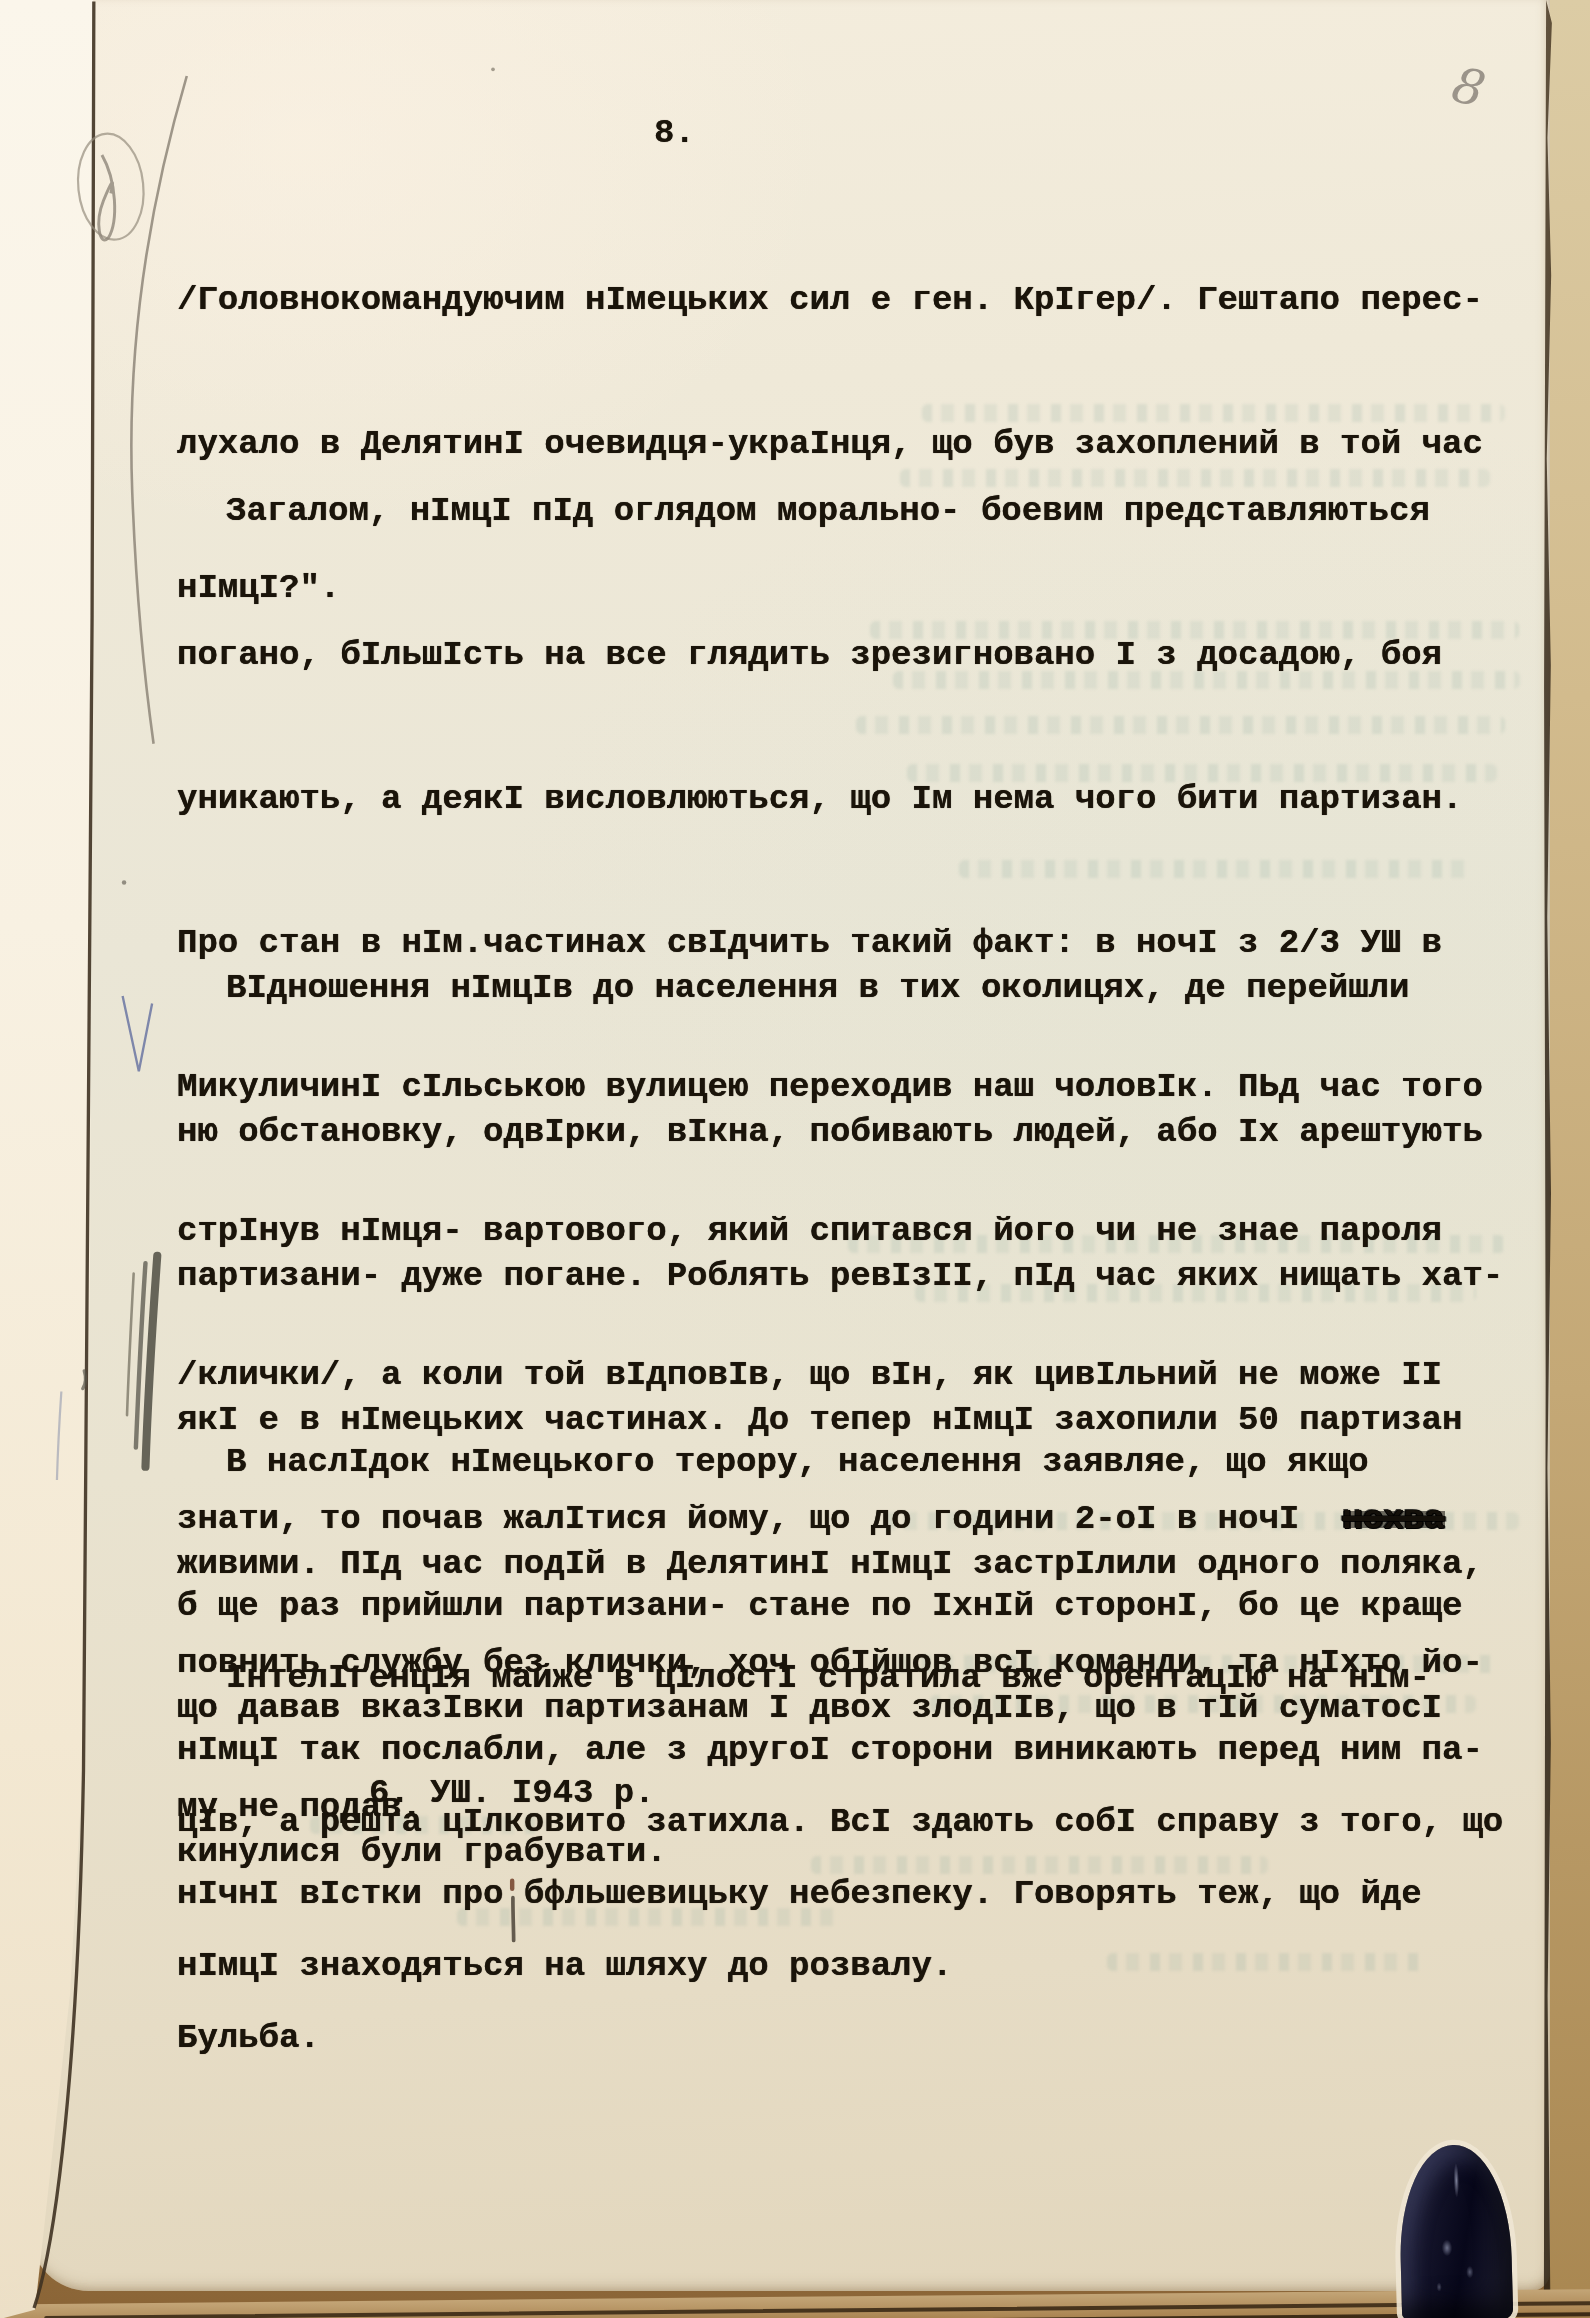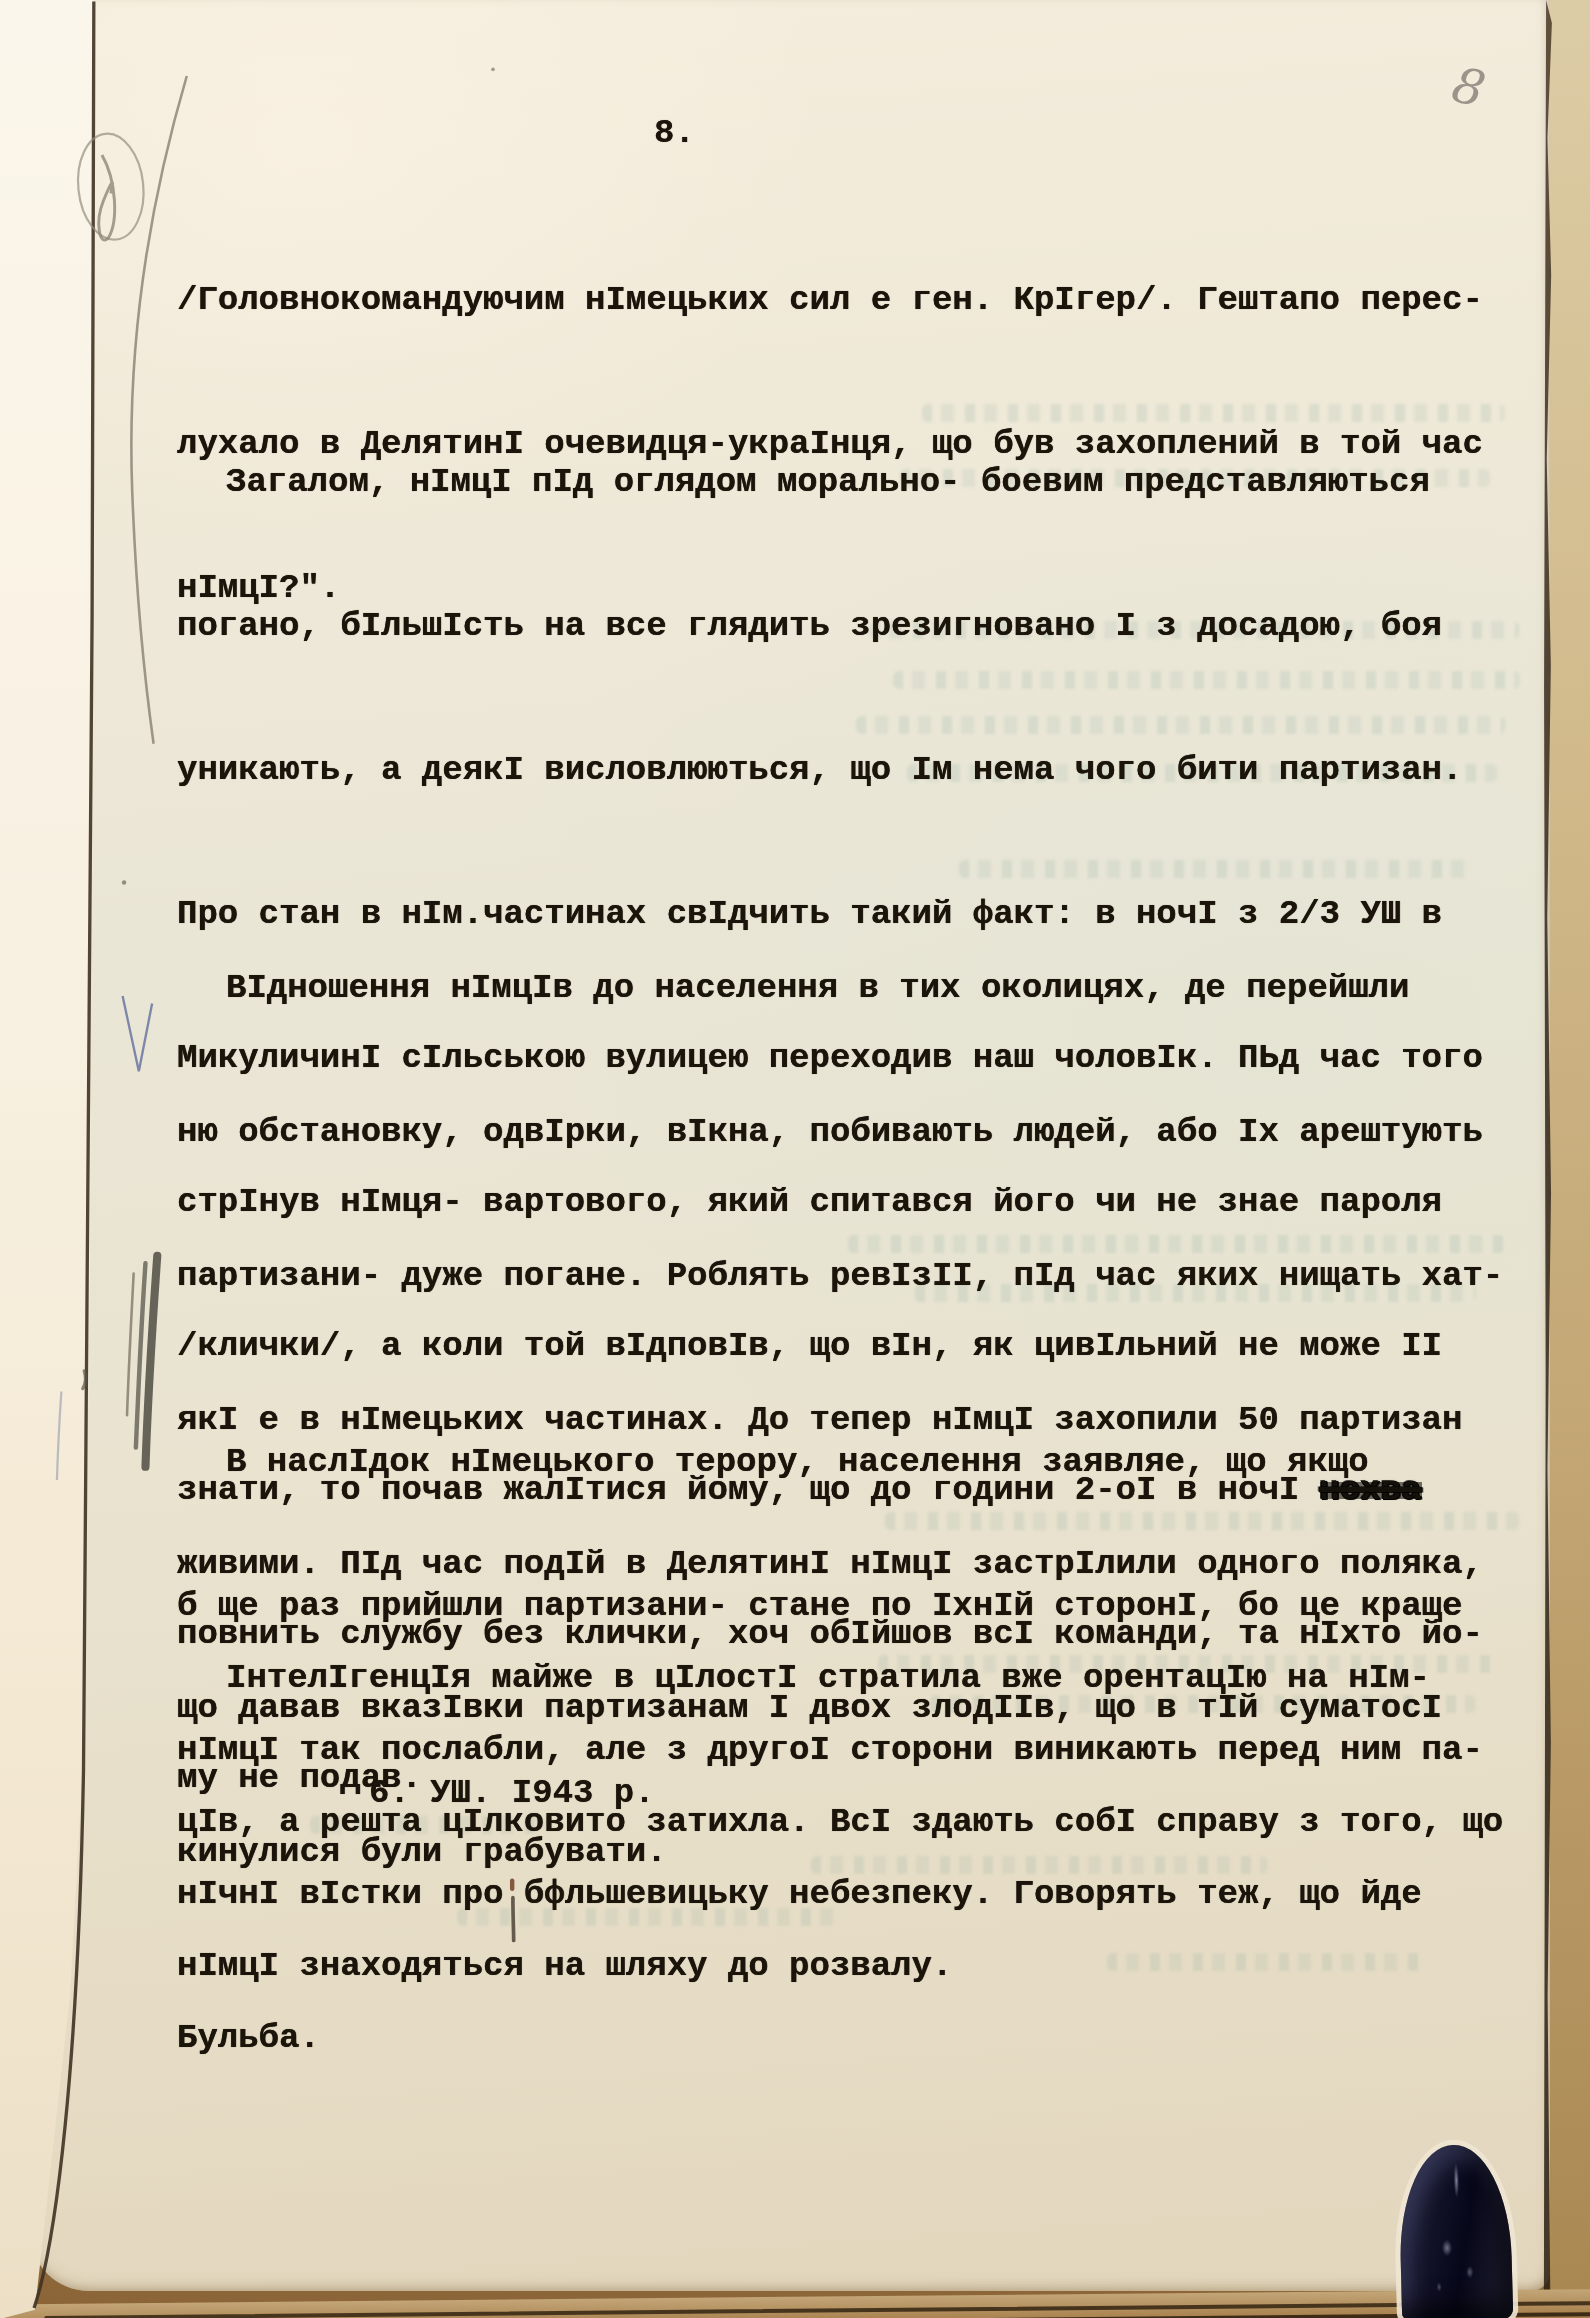--- a/index.html
+++ b/index.html
@@ -47,21 +47,21 @@
   .para{position:absolute;left:177px;white-space:pre;}
   .para .line{text-shadow:0 0 0.7px rgba(25,18,8,.85), 0.4px 0.4px 0 rgba(25,18,8,.35);}
   .para.indent .line:first-child{padding-left:49px;}
   .page-num{position:absolute;left:654px;top:109px;white-space:pre;
     text-shadow:0 0 0.7px rgba(25,18,8,.85);}
   .date-line{position:absolute;left:369px;top:1757px;white-space:pre;
     text-shadow:0 0 0.7px rgba(25,18,8,.85);margin-top:12px;}
   .struck{position:relative;color:#14100a;
     text-decoration:line-through;text-decoration-thickness:5.2px;
     background:linear-gradient(0deg, transparent 26%, rgba(12,9,4,.55) 26% 72%, transparent 72%);
-    text-shadow:0 0 1.5px #000,0.7px 0 0 #000,-0.7px 0 0 #000,0 0.7px 0 #000,1.5px 0.7px 0 rgba(0,0,0,.7),-1.5px -0.7px 0 rgba(0,0,0,.7);}
+    text-shadow:0 0 1.5px #000,0.7px 0 0 #000,-0.7px 0 0 #000,0 0.7px 0 #000,1.5px 0.7px 0 rgba(0,0,0,.7),-1.5px -0.7px 0 rgba(0,0,0,.7);margin-left:23px;}
 
   .hand8{position:absolute;left:1453px;top:59px;z-index:7;
     font-family:"DejaVu Serif",serif;font-style:italic;font-weight:400;
     font-size:49px;color:#9b948a;transform:rotate(14deg);}
 
   
   .pen{position:absolute;left:1400px;top:2145px;width:111px;height:177px;z-index:9;
     transform:rotate(-1.5deg);
     background:linear-gradient(100deg,#262640 0%,#14142a 30%,#07071a 58%,#1c1c30 88%);
     border-radius:55px 55px 16px 14.8px / 114px 114px 11.8px 10.3px;
@@ -127,21 +127,21 @@
   <div class="typed">
 
     <div class="page-num">8.</div>
 
     <div class="para" style="top:180px;">
       <div class="line">/Головнокомандуючим нІмецьких сил е ген. КрІгер/. Гештапо перес-</div>
       <div class="line">лухало в ДелятинІ очевидця-украІнця, що був захоплений в той час</div>
       <div class="line">нІмцІ?".</div>
     </div>
 
-    <div class="para indent" style="top:362px;">
+    <div class="para indent" style="top:391px;">
       <div class="line">Загалом, нІмцІ пІд оглядом морально- боевим представляються</div>
       <div class="line">погано, бІльшІсть на все глядить зрезигновано І з досадою, боя</div>
       <div class="line">уникають, а деякІ висловлюються, що Ім нема чого бити партизан.</div>
       <div class="line">Про стан в нІм.частинах свІдчить такий факт: в ночІ з 2/3 УШ в</div>
       <div class="line">МикуличинІ сІльською вулицею переходив наш чоловІк. ПЬд час того</div>
       <div class="line">стрІнув нІмця- вартового, який спитався його чи не знае пароля</div>
       <div class="line">/клички/, а коли той вІдповІв, що вІн, як цивІльний не може ІІ</div>
       <div class="line"><span>знати, то почав жалІтися йому, що до години 2-оІ в ночІ </span><span class="struck">нохва</span></div>
       <div class="line">повнить службу без клички, хоч обІйшов всІ команди, та нІхто йо-</div>
       <div class="line">му не подав.</div>

